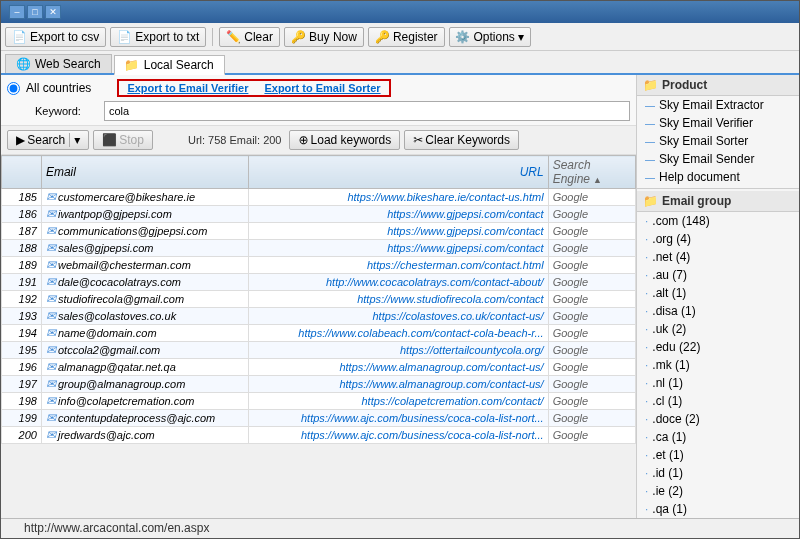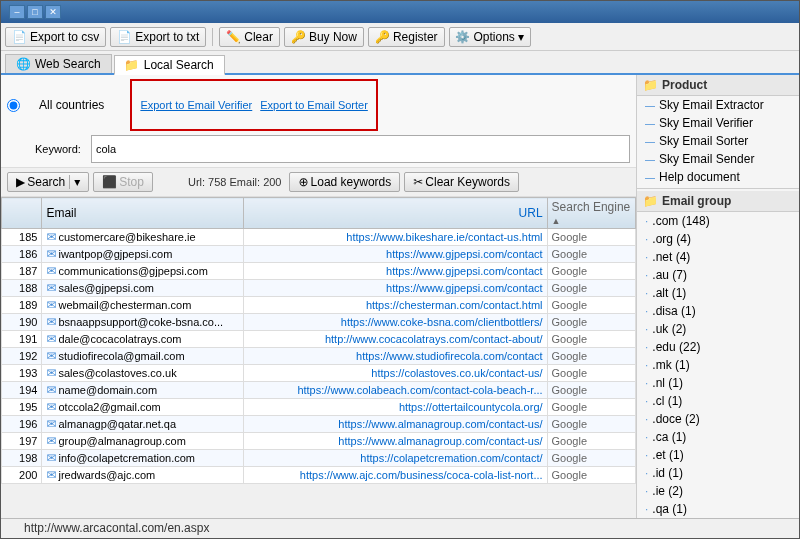--- a/index.html
+++ b/index.html
@@ -72,50 +72,50 @@
 
     
     .search-area {
       padding: 4px 6px;
       background: #f8f8f8;
       border-bottom: 1px solid #ddd;
     }
     .countries-row {
       display: flex; align-items: center; gap: 6px; margin-bottom: 4px;
     }
-    .radio-label { display: flex; align-items: center; gap: 19px; }
+    .radio-label { display: flex; align-items: center; gap: 6px; }
     .export-links-box {
       border: 2px solid #cc0000;
-      padding: 18px 8px;
-      display: inline-flex; gap: 8px; margin-left: 20px;
+      padding: 1px 8px;
+      display: inline-flex; gap: 16px; margin-left: 20px; font-weight: bold;
     }
     .export-link { color: #0066cc; text-decoration: underline; cursor: pointer; font-size: 11px; }
     .keyword-row { display: flex; align-items: center; gap: 6px; padding-left: 28px; }
     .keyword-label { font-size: 11px; min-width: 50px; }
     .keyword-input {
-      flex: 1; height: 28px; border: 1px solid #aaa; padding: 1px 4px; font-size: 11px;
+      flex: 1; height: 20px; border: 1px solid #aaa; padding: 1px 4px; font-size: 11px; margin-left: 13px;
     }
 
     
     .action-bar {
       display: flex; align-items: center; gap: 4px;
       padding: 4px 6px; background: #f0f0f0; border-bottom: 1px solid #ddd;
     }
     .action-btn {
       display: flex; align-items: center; gap: 2px;
       padding: 2px 8px; border: 1px solid #aaa;
       background: linear-gradient(to bottom, #f8f8f8, #e0e0e0);
       cursor: pointer; font-size: 11px; border-radius: 2px;
     }
     .action-btn.disabled { color: #aaa; cursor: default; }
     .url-info { font-size: 11px; color: #333; margin: 0 4px; padding-left: 27px; }
 
     
     .table-container { flex: 1; overflow-y: auto; overflow-x: hidden; }
-    table { width: 100%; border-collapse: collapse; }
+    table { width: 100%; border-collapse: collapse; font-style: italic; }
     thead tr { background: #dde8f0; }
     th {
       border: 1px solid #bbb; padding: 2px 4px; font-size: 11px;
       font-weight: normal; text-align: left; position: sticky; top: 0;
       background: linear-gradient(to bottom, #e8f0f8, #d0e0ec);
     }
     td { border: 1px solid #ddd; padding: 1px 4px; font-size: 11px; }
     tr:nth-child(even) td { background: #f5f9ff; }
     tr:nth-child(odd) td { background: white; }
     .col-num { width: 32px; text-align: right; }
@@ -311,28 +311,20 @@
   </tr>
             <tr>
     <td class="col-num">189</td>
     <td class="col-email">
       <span class="email-icon">✉</span>webmail@chesterman.com
     </td>
     <td class="col-url">https://chesterman.com/contact.html</td>
     <td class="col-engine">Google</td>
   </tr>
             <tr>
-    <td class="col-num">190</td>
-    <td class="col-email">
-      <span class="email-icon">✉</span>bsnaappsupport@coke-bsna.co...
-    </td>
-    <td class="col-url">https://www.coke-bsna.com/clientbottlers/</td>
-    <td class="col-engine">Google</td>
-  </tr>
-            <tr>
     <td class="col-num">191</td>
     <td class="col-email">
       <span class="email-icon">✉</span>dale@cocacolatrays.com
     </td>
     <td class="col-url">http://www.cocacolatrays.com/contact-about/</td>
     <td class="col-engine">Google</td>
   </tr>
             <tr>
     <td class="col-num">192</td>
     <td class="col-email">
@@ -380,20 +372,28 @@
     </td>
     <td class="col-url">https://www.almanagroup.com/contact-us/</td>
     <td class="col-engine">Google</td>
   </tr>
             <tr>
     <td class="col-num">198</td>
     <td class="col-email">
       <span class="email-icon">✉</span>info@colapetcremation.com
     </td>
     <td class="col-url">https://colapetcremation.com/contact/</td>
+    <td class="col-engine">Google</td>
+  </tr>
+            <tr>
+    <td class="col-num">199</td>
+    <td class="col-email">
+      <span class="email-icon">✉</span>contentupdateprocess@ajc.com
+    </td>
+    <td class="col-url">https://www.ajc.com/business/coca-cola-list-nort...</td>
     <td class="col-engine">Google</td>
   </tr>
             <tr>
     <td class="col-num">200</td>
     <td class="col-email">
       <span class="email-icon">✉</span>jredwards@ajc.com
     </td>
     <td class="col-url">https://www.ajc.com/business/coca-cola-list-nort...</td>
     <td class="col-engine">Google</td>
   </tr>

